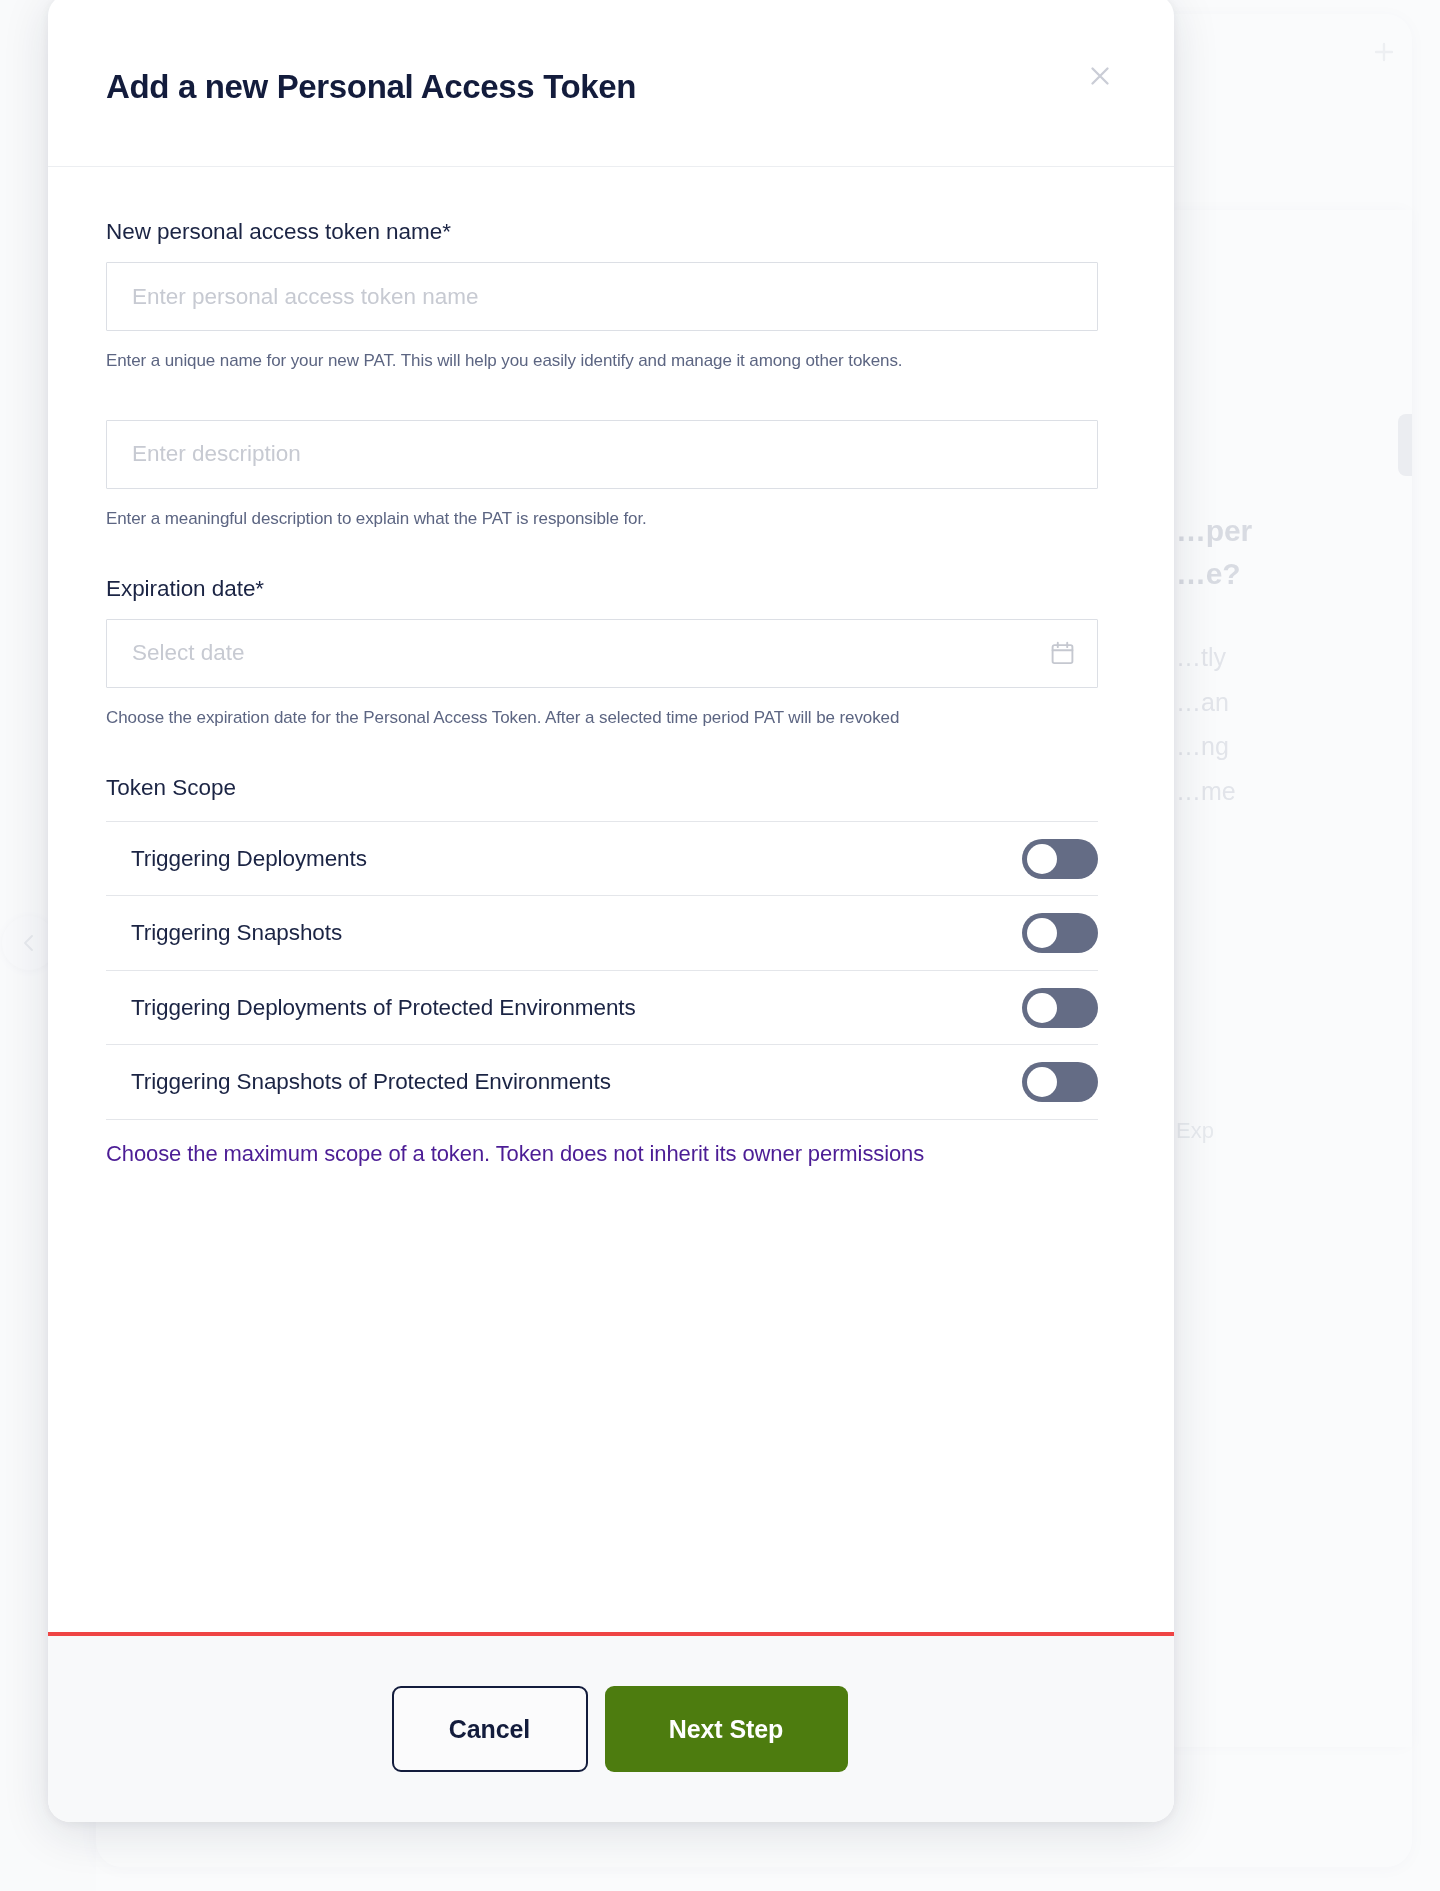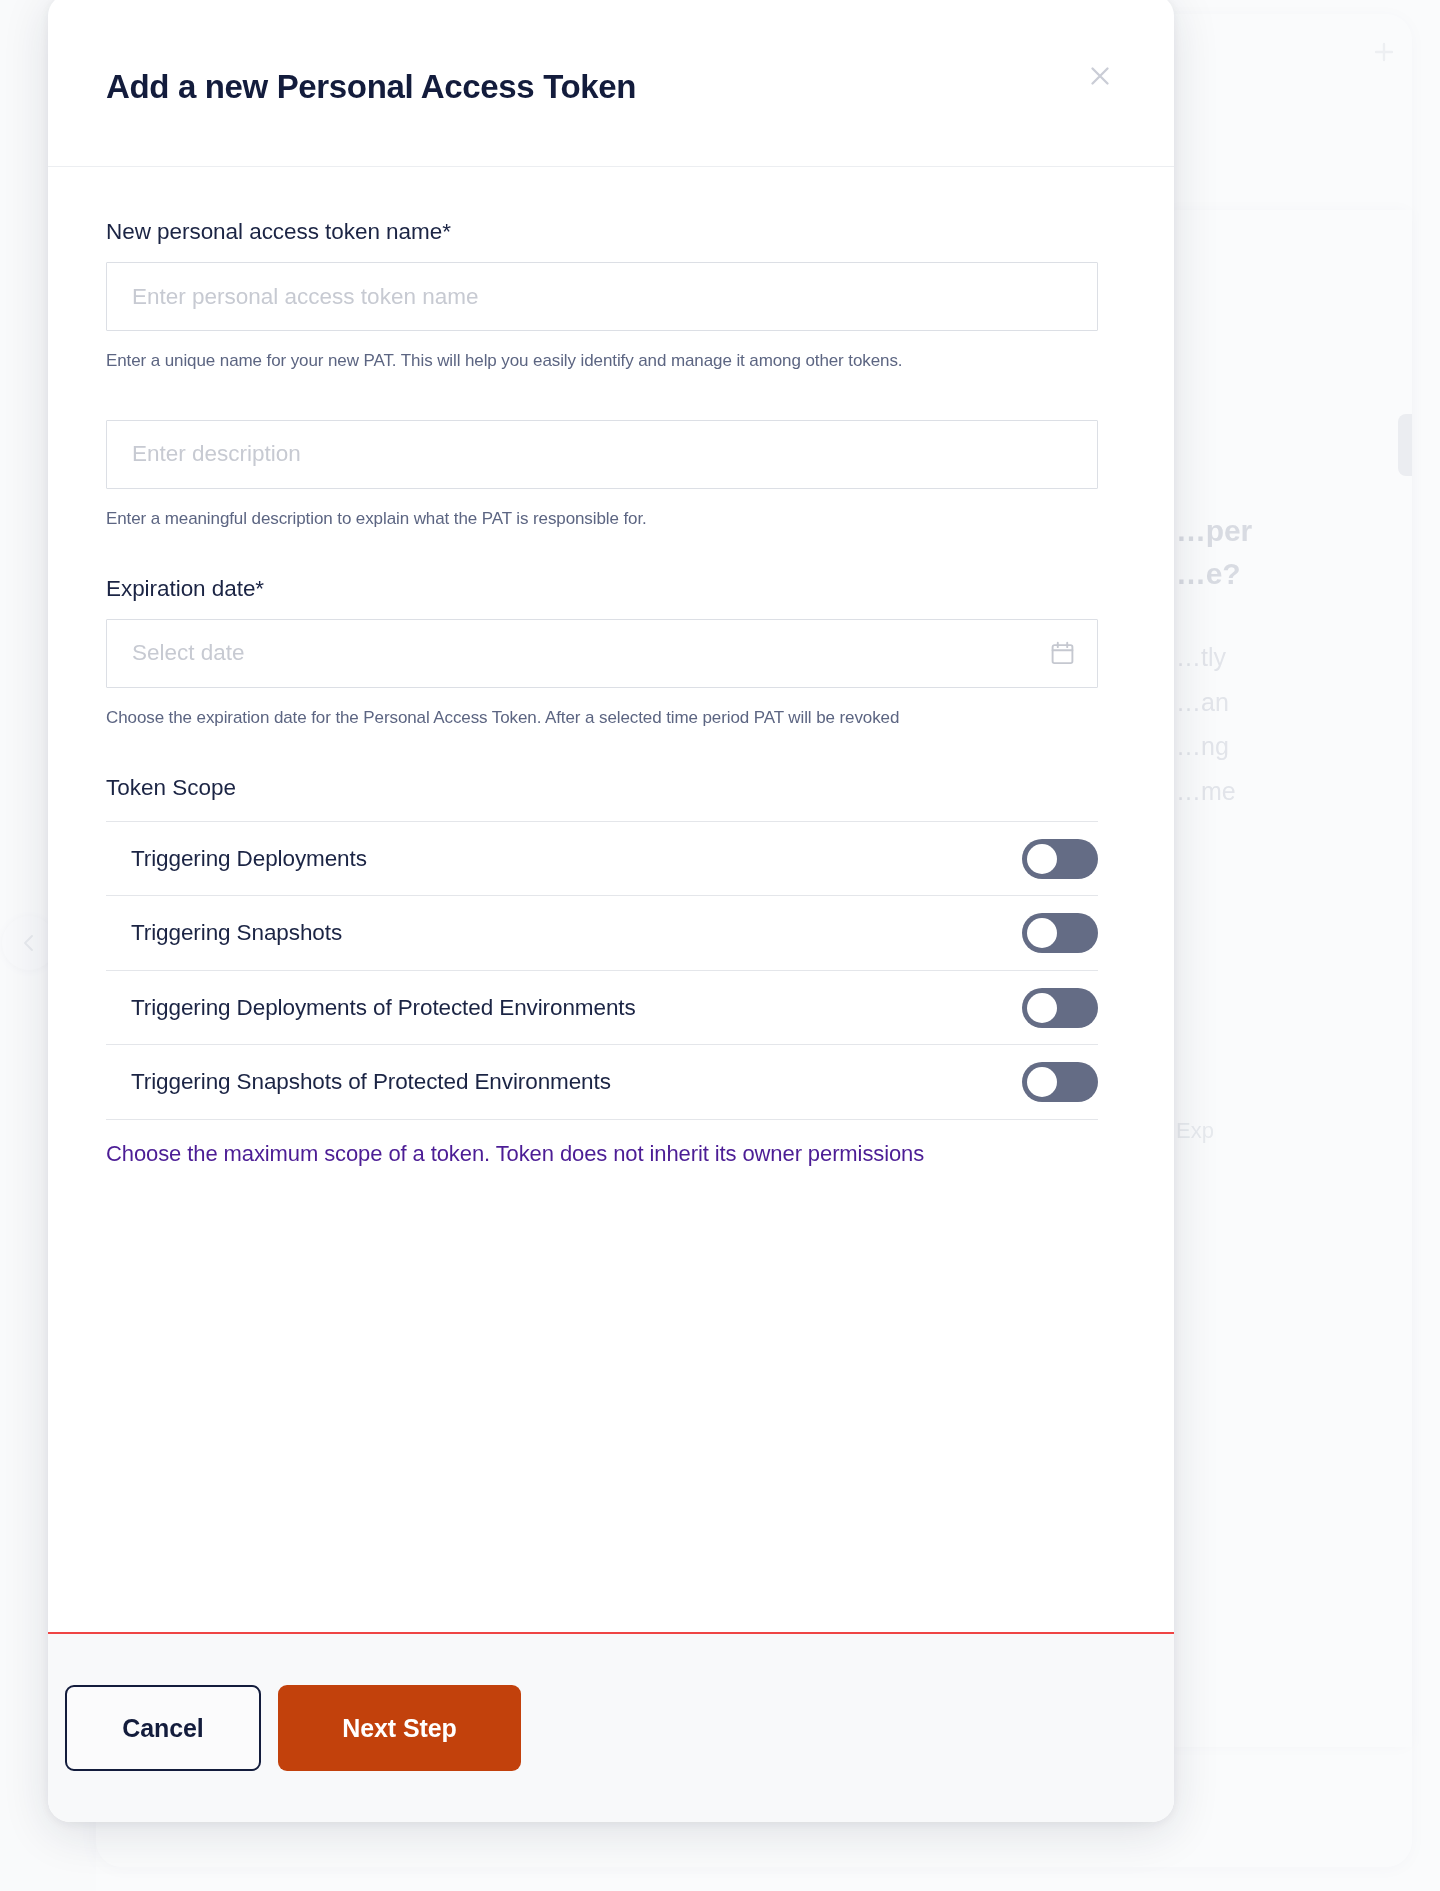--- a/index.html
+++ b/index.html
@@ -258,23 +258,24 @@
     font-size: 22px;
     color: #4c1d95;
     letter-spacing: -0.1px;
   }
 
   
   .modal-footer {
     flex: 0 0 190px;
     height: 190px;
     background: #f8f9fa;
-    border-top: 2px solid #ef4444;
-    display: flex;
-    align-items: center;
+    border-top: 4px solid #ef4444;
+    display: flex;
+    align-items: center;
+    justify-content: center;
     gap: 17px;
     padding-left: 17px;
   }
   .btn {
     height: 86px;
     border-radius: 9px;
     font-size: 25px;
     font-weight: bold;
     font-family: "Liberation Sans", sans-serif;
     cursor: pointer;
@@ -284,21 +285,21 @@
     justify-content: center;
   }
   .btn-cancel {
     width: 196px;
     background: #fbfbfc;
     color: #131c3c;
     border: 2.6px solid #131c3c;
   }
   .btn-next {
     width: 243px;
-    background: #c2410c;
+    background: #4d7c0f;
     color: #ffffff;
     border: none;
   }
 </style>
 </head>
 <body>
 
 <div id="backdrop">
   <div class="bg-rail"></div>
 

